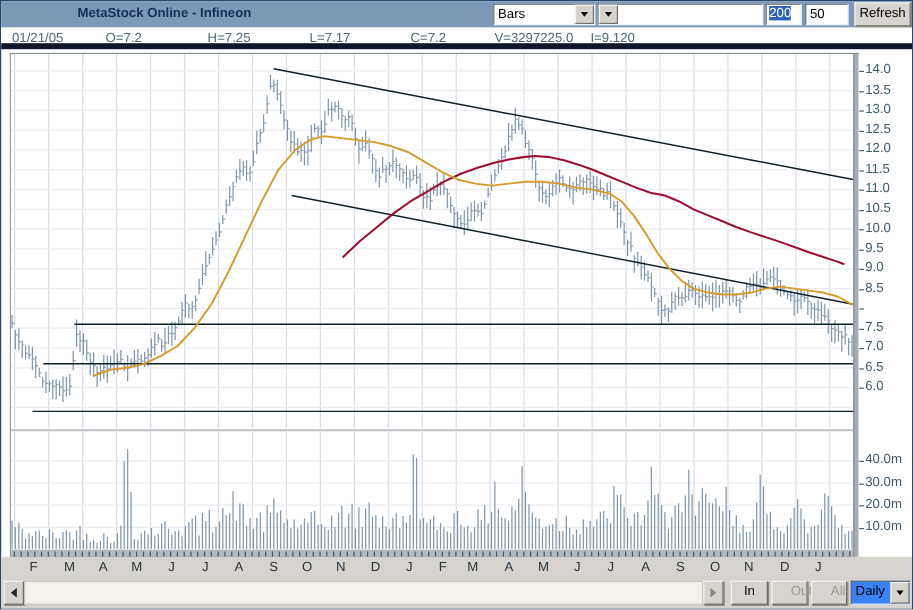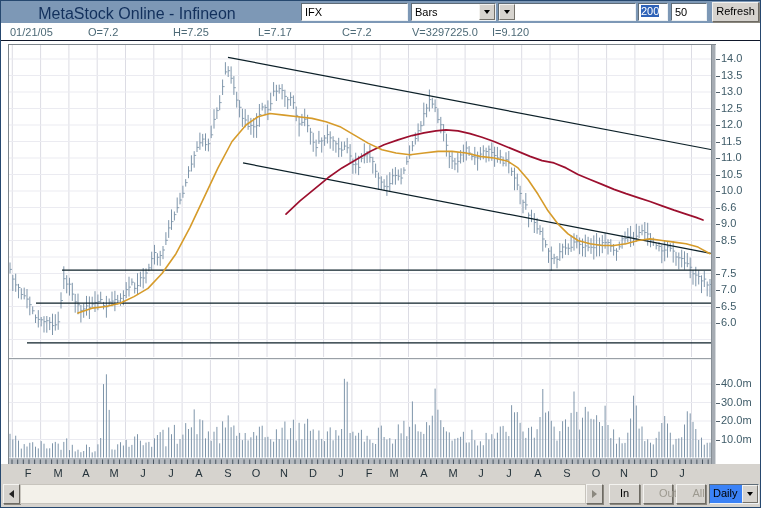--- a/index.html
+++ b/index.html
@@ -5,40 +5,40 @@
   html,body{margin:0;padding:0;background:#c0c0c0;}
   *{box-sizing:border-box;}
   .window{
     position:relative;width:761px;height:508px;background:#ffffff;overflow:hidden;
     font-family:"Liberation Sans", sans-serif;font-size:11px;
     box-shadow:inset 0 0 0 1px #26486f;
   }
   
   .titlebar{position:absolute;left:1px;top:1px;width:759px;height:22px;background:#7d98b6;}
   .title-text{position:absolute;left:36px;top:4px;width:200px;text-align:center;
-    font-weight:normal;color:#12305c;font-size:16px;white-space:nowrap;}
+    font-weight:bold;color:#12305c;font-size:11px;white-space:nowrap;}
   .tb-input{position:absolute;top:2px;height:18px;background:#fff;
     border:1px solid;border-color:#5f6c77 #eef2f5 #eef2f5 #5f6c77;
     font-family:"Liberation Sans",sans-serif;font-size:11px;padding:1px 3px;color:#000;}
   .combo{position:absolute;top:2px;height:18px;background:#fff;
     border:1px solid;border-color:#5f6c77 #eef2f5 #eef2f5 #5f6c77;display:flex;align-items:stretch;gap:32px;}
   .combo-text{flex:1;padding:2px 0 0 3px;color:#000;white-space:nowrap;overflow:hidden;}
   .combo-btn{width:16px;background:#d6d3ce;border:1px solid;
     border-color:#f4f3f0 #75726b #75726b #f4f3f0;display:flex;align-items:center;justify-content:center;}
   .arrow-down{width:0;height:0;border-left:3px solid transparent;border-right:3px solid transparent;border-top:4px solid #000;}
   .param-box{position:absolute;top:2px;height:18px;background:#fff;
     border:1px solid;border-color:#5f6c77 #eef2f5 #eef2f5 #5f6c77;padding:1px 2px;color:#000;}
   .param-box .sel{background:#2e62b8;color:#fff;}
   .btn3d{position:absolute;background:#d6d3ce;border:1px solid;
     border-color:#f4f3f0 #6d6a63 #6d6a63 #f4f3f0;box-shadow:1px 1px 0 #8a877f;
     text-align:center;color:#000;font-size:11px;padding-top:2px;cursor:default;}
   .btn3d.disabled{color:#9d9a90;padding-left:15px;}
   
   .quotebar{position:absolute;left:1px;top:23px;width:759px;height:18px;background:#fff;
-    border-bottom:1px solid #0f172a;color:#4d6a77;}
+    border-bottom:5px solid #0f172a;color:#4d6a77;}
   .quotebar span{position:absolute;top:3px;white-space:nowrap;}
   
   #chart-svg{position:absolute;left:8px;top:44px;}
   .scale-label{position:absolute;left:721px;width:38px;color:#3e5b68;font-size:11px;}
   .scale-dash{position:absolute;left:716px;width:4px;height:1px;background:#52606b;}
   
   .bottom-chrome{position:absolute;left:1px;top:464px;width:759px;height:43px;background:#d6d3ce;}
   .month-label{position:absolute;top:3px;width:14px;text-align:center;color:#25333b;font-size:11px;}
   .scroll-track{position:absolute;left:1px;top:20px;width:602px;height:20px;background:#f3f1ea;
     border:1px solid #c7c4bd;}
@@ -50,21 +50,20 @@
   .combo2{position:absolute;top:20px;height:20px;background:#3b82f6;
     border:1px solid;border-color:#5f6c77 #eef2f5 #eef2f5 #5f6c77;display:flex;}
 </style>
 </head>
 <body>
 
 <div class="window">
 
   <div class="titlebar">
     <div class="title-text">MetaStock Online - Infineon</div>
-    <input class="tb-input" style="left: 300px; width: 107px;" readonly="" value="IFX">
     <div class="combo" style="left:410px;width:85px;">
       <div class="combo-text">Bars</div>
       <div class="combo-btn">
         <div class="arrow-down"></div>
       </div>
     </div>
     <div class="combo" style="left:497px;width:138px;">
       <div class="combo-btn">
         <div class="arrow-down"></div>
       </div>
@@ -317,21 +316,21 @@
       <div class="scale-label" style="top: 118px;">12.0</div>
       <div class="scale-dash" style="top: 125px;"></div>
       <div class="scale-label" style="top: 134.5px;">11.5</div>
       <div class="scale-dash" style="top: 141.5px;"></div>
       <div class="scale-label" style="top: 151px;">11.0</div>
       <div class="scale-dash" style="top: 158px;"></div>
       <div class="scale-label" style="top: 167.5px;">10.5</div>
       <div class="scale-dash" style="top: 174.5px;"></div>
       <div class="scale-label" style="top: 184px;">10.0</div>
       <div class="scale-dash" style="top: 191px;"></div>
-      <div class="scale-label" style="top: 200.5px;">6.6</div>
+      <div class="scale-label" style="top: 200.5px;">9.5</div>
       <div class="scale-dash" style="top: 207.5px;"></div>
       <div class="scale-label" style="top: 217px;">9.0</div>
       <div class="scale-dash" style="top: 224px;"></div>
       <div class="scale-label" style="top: 233.5px;">8.5</div>
       <div class="scale-dash" style="top: 240.5px;"></div>
       <div class="scale-label" style="top: 250px; padding-left: 48px;">8.0</div>
       <div class="scale-dash" style="top: 257px;"></div>
       <div class="scale-label" style="top: 266.5px;">7.5</div>
       <div class="scale-dash" style="top: 273.5px;"></div>
       <div class="scale-label" style="top: 283px;">7.0</div>

